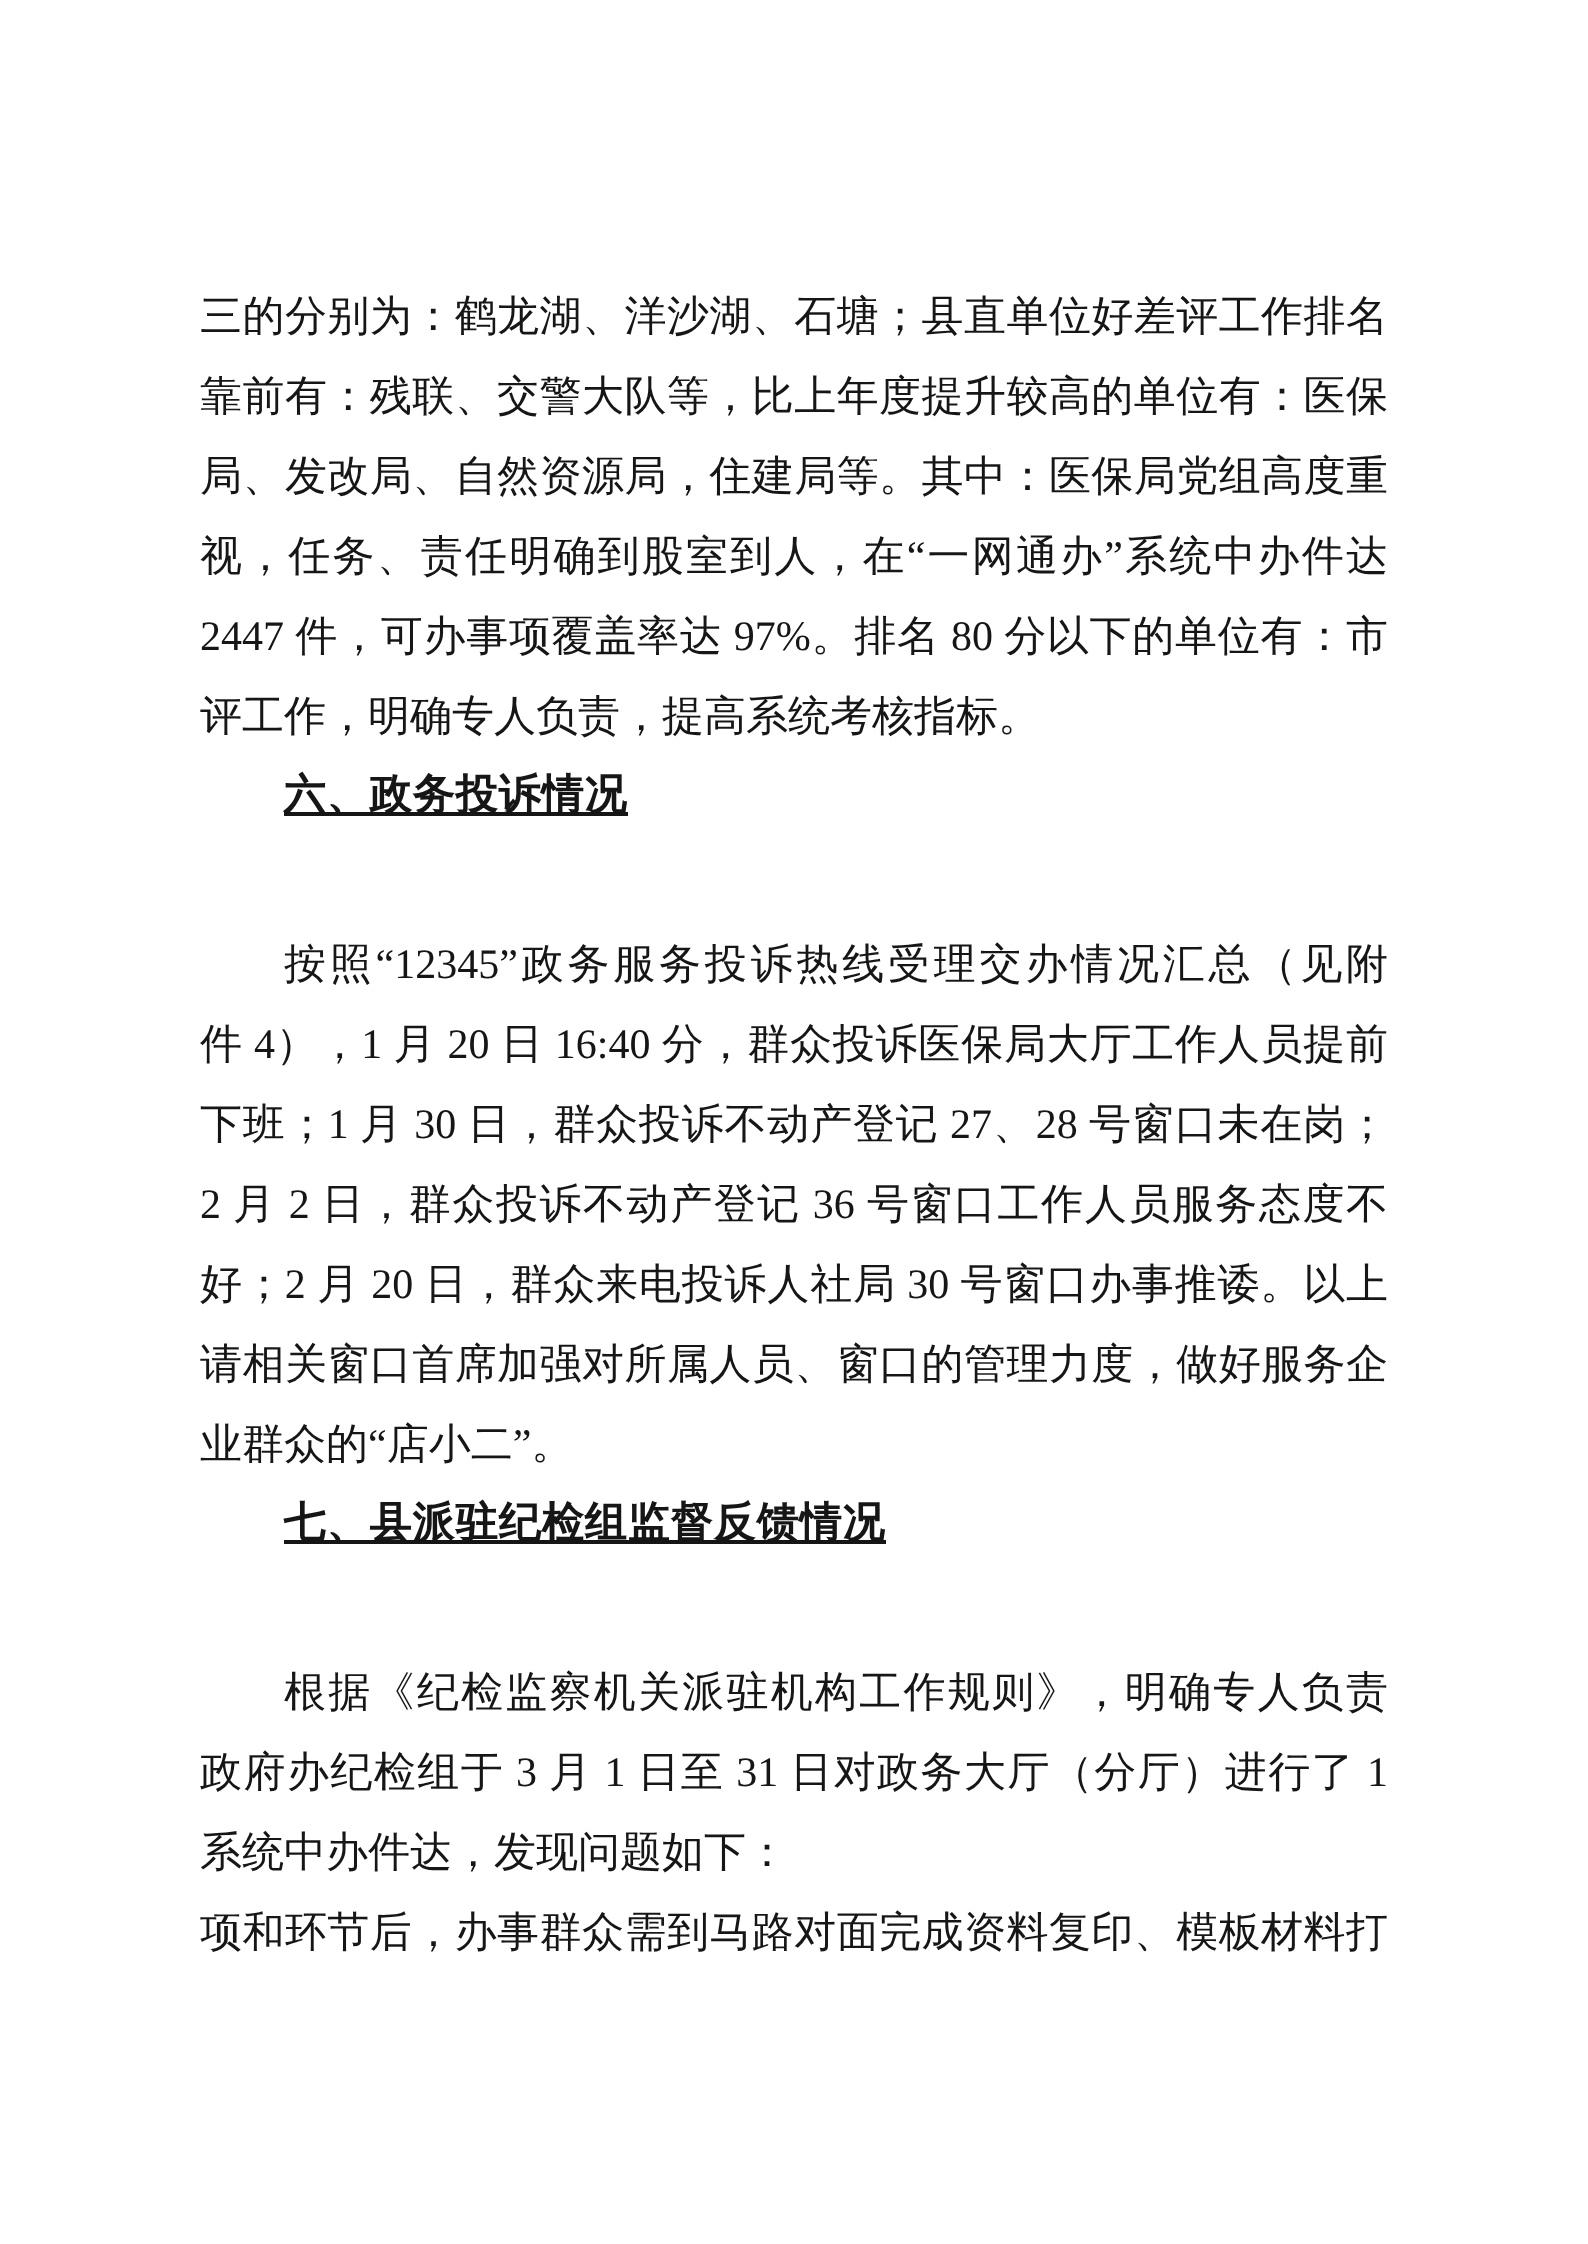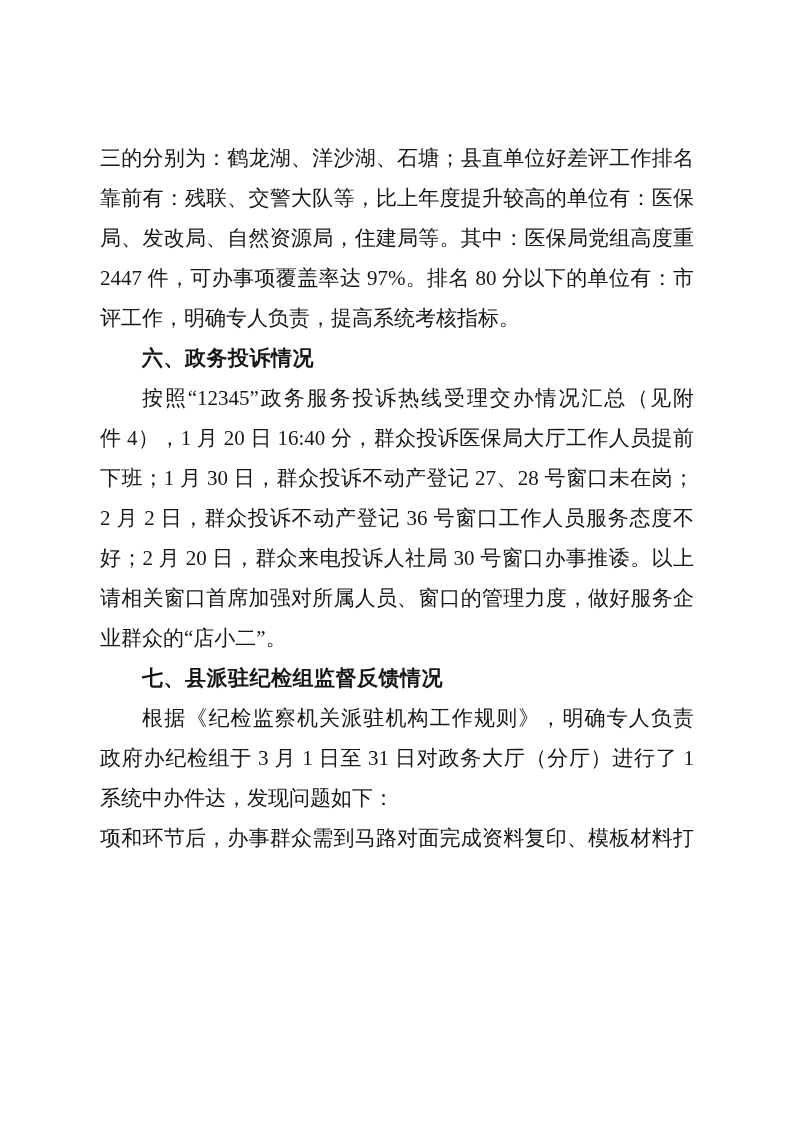--- a/index.html
+++ b/index.html
@@ -26,37 +26,40 @@
     text-align: justify;
     text-align-last: left;
   }
   
   .j {
     text-align-last: justify;
   }
   
   .ind {
     text-indent: 2em;
+    margin-top: 44px;
   }
   
   .h {
     font-family: "Liberation Sans", "DejaVu Sans", sans-serif;
     font-weight: bold;
     text-indent: 2em;
     text-align-last: left;
     letter-spacing: 0.5px;
+    text-decoration: underline;
   }
 </style>
 </head>
 <body>
 
 <div class="page">
   <div class="line j">三的分别为：鹤龙湖、洋沙湖、石塘；县直单位好差评工作排名</div>
   <div class="line j">靠前有：残联、交警大队等，比上年度提升较高的单位有：医保</div>
   <div class="line j">局、发改局、自然资源局，住建局等。其中：医保局党组高度重</div>
+  <div class="line j">视，任务、责任明确到股室到人，在“一网通办”系统中办件达</div>
   <div class="line j">2447 件，可办事项覆盖率达 97%。排名 80 分以下的单位有：市</div>
   <div class="line">评工作，明确专人负责，提高系统考核指标。</div>
   <div class="line h">六、政务投诉情况</div>
   <div class="line j ind">按照“12345”政务服务投诉热线受理交办情况汇总（见附</div>
   <div class="line j">件 4），1 月 20 日 16:40 分，群众投诉医保局大厅工作人员提前</div>
   <div class="line j">下班；1 月 30 日，群众投诉不动产登记 27、28 号窗口未在岗；</div>
   <div class="line j">2 月 2 日，群众投诉不动产登记 36 号窗口工作人员服务态度不</div>
   <div class="line j">好；2 月 20 日，群众来电投诉人社局 30 号窗口办事推诿。以上</div>
   <div class="line j">请相关窗口首席加强对所属人员、窗口的管理力度，做好服务企</div>
   <div class="line">业群众的“店小二”。</div>

